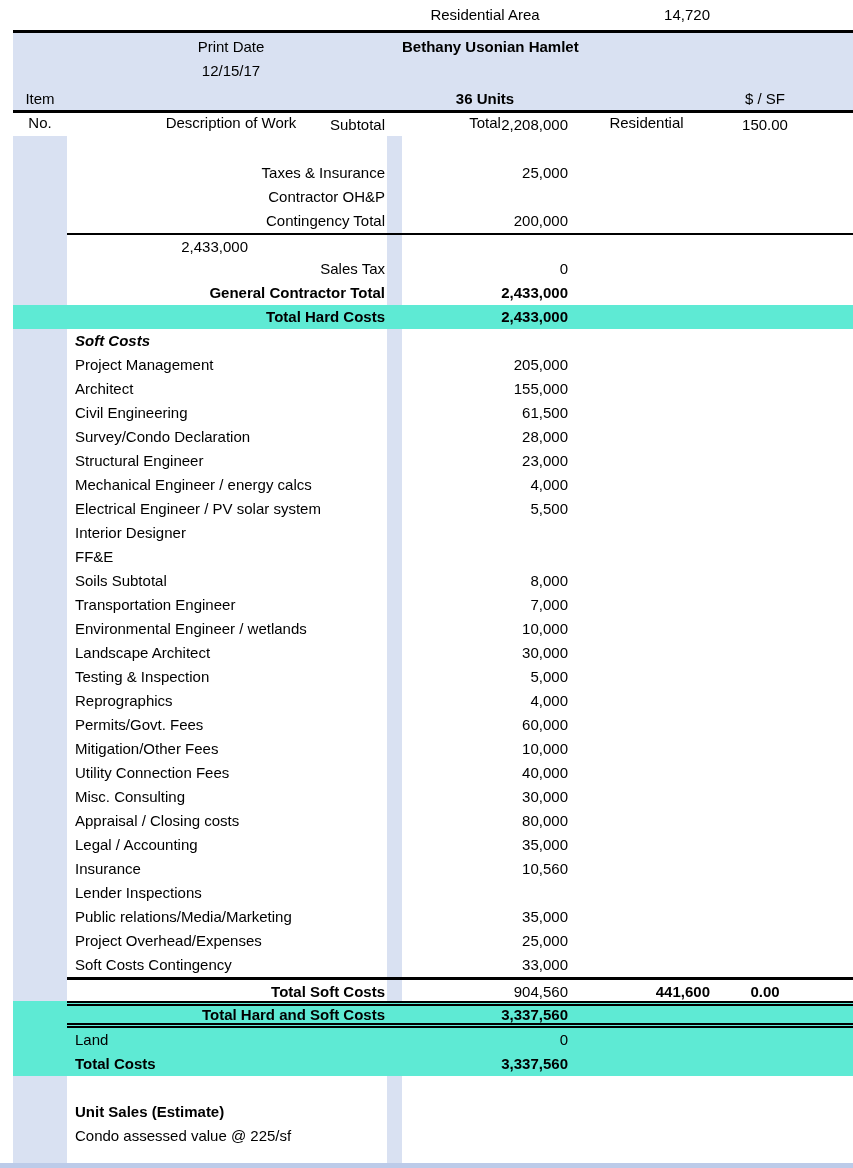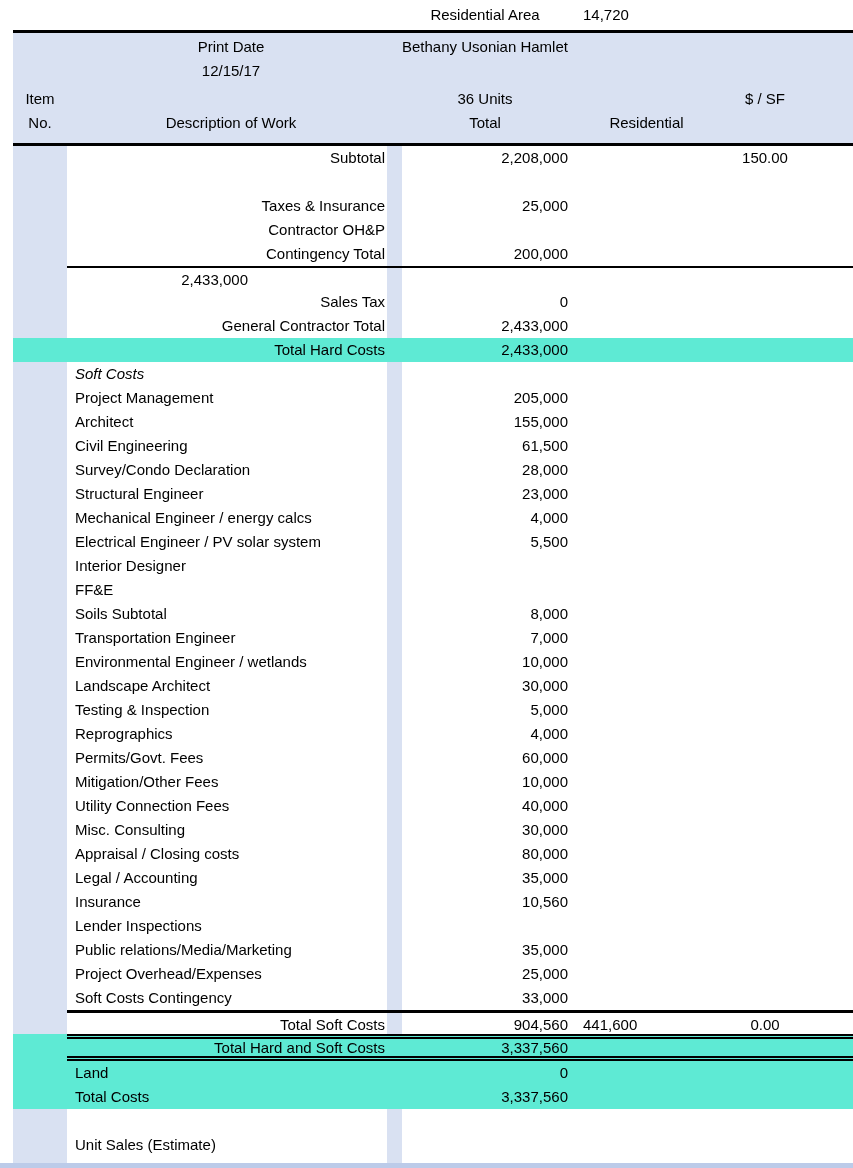--- a/index.html
+++ b/index.html
@@ -11,35 +11,35 @@
   .band { position:absolute; top:136px; bottom:0; background:#d9e1f2; z-index:0; }
   #band-a { left:13px; width:54px; }
   #band-gap { left:387px; width:15px; }
 
   
   .row { position:relative; display:flex; margin-left:13px; width:840px; height:24px; line-height:23px; z-index:1; }
   .colA { width:54px; text-align:center; }
   .colB { width:320px; padding-left:8px; }
   .gapc { width:15px; }
   .colC { width:181px; text-align:right; padding-right:15px; }
-  .colD { width:135px; padding-right:8px; }
+  .colD { width:135px; text-align:right; padding-right:8px; }
   .colE { width:135px; text-align:center; padding-right:41px; }
   .rest { flex:1; display:flex; }
 
-  .b  { font-weight:normal; }
+  .b  { font-weight:bold; }
   .i  { font-style:italic; }
   .ar { text-align:right; padding-left:0; padding-right:2px; }
   .al { text-align:center; }
 
   
   #meta-row { height:30px; line-height:29px; }
 
   
   #sheet-header { position:relative; margin-left:13px; width:840px; background:#d9e1f2;
-                  border-top:3px solid #000; border-bottom:3px solid #000; height:116px;
+                  border-top:3px solid #000; border-bottom:3px solid #000; height:83px;
                   padding-top:2px; z-index:1; }
   #sheet-header .row { margin-left:0; }
   #hline2 { margin-bottom:4px; }
   .colCDE { width:451px; padding-left:0; }
   .cc { text-align:center; }
 
   
   .blue { background:#5eead4;gap:18px; }
   .bt-medium .rest { border-top:2px solid #000; }
   .bt-thick  .rest { border-top:3px solid #000; }

